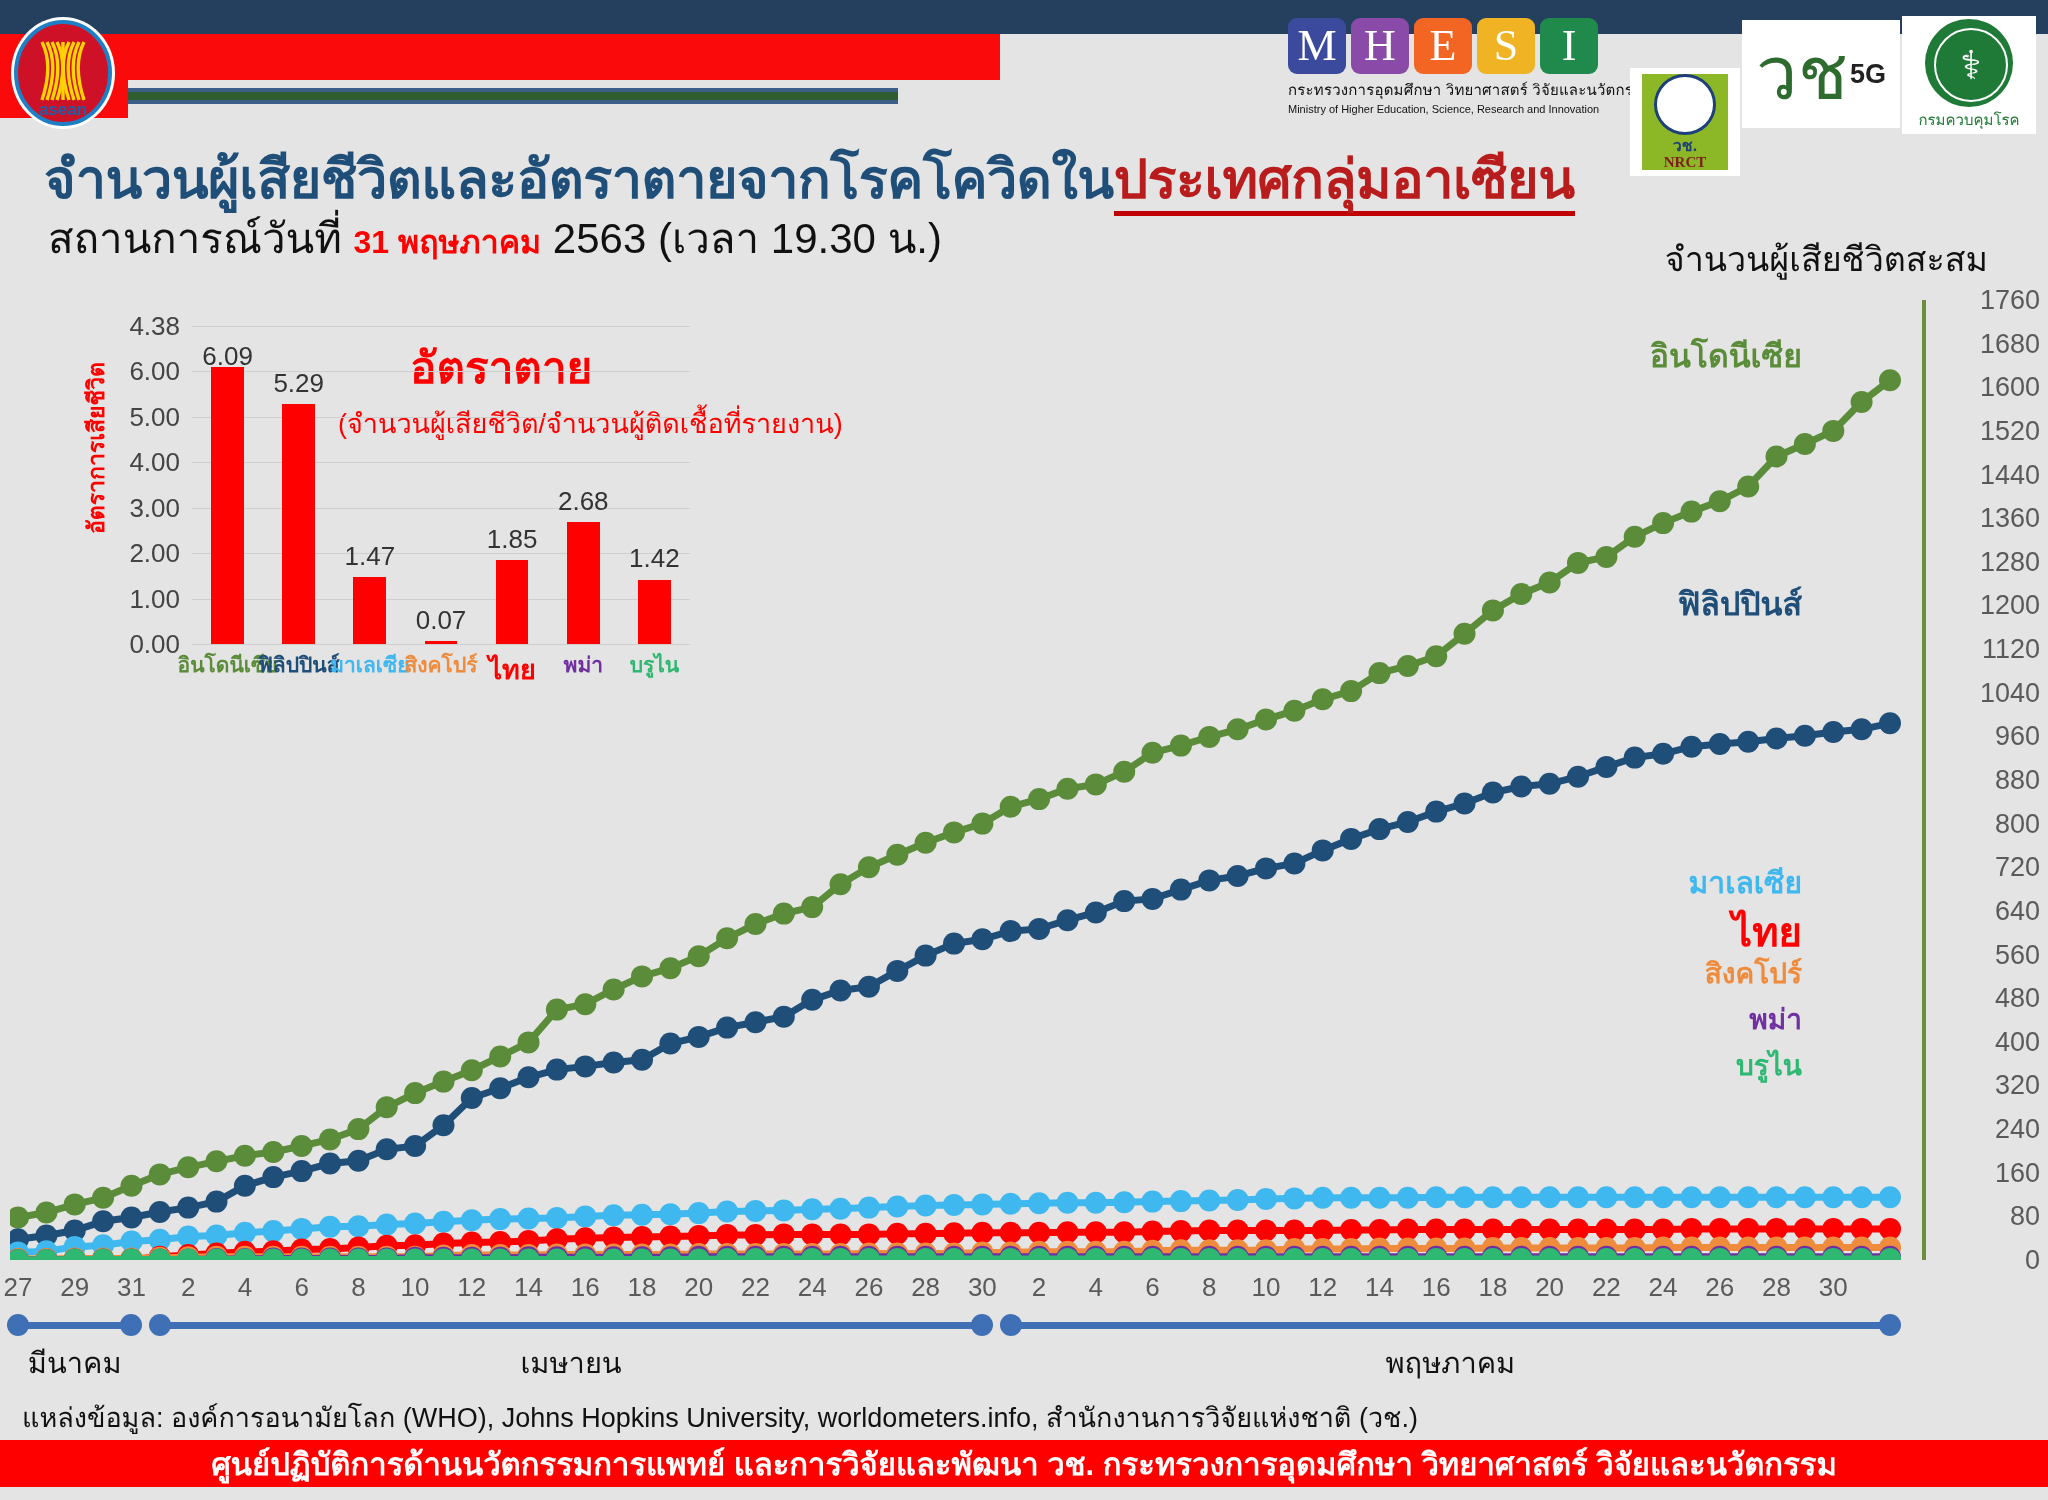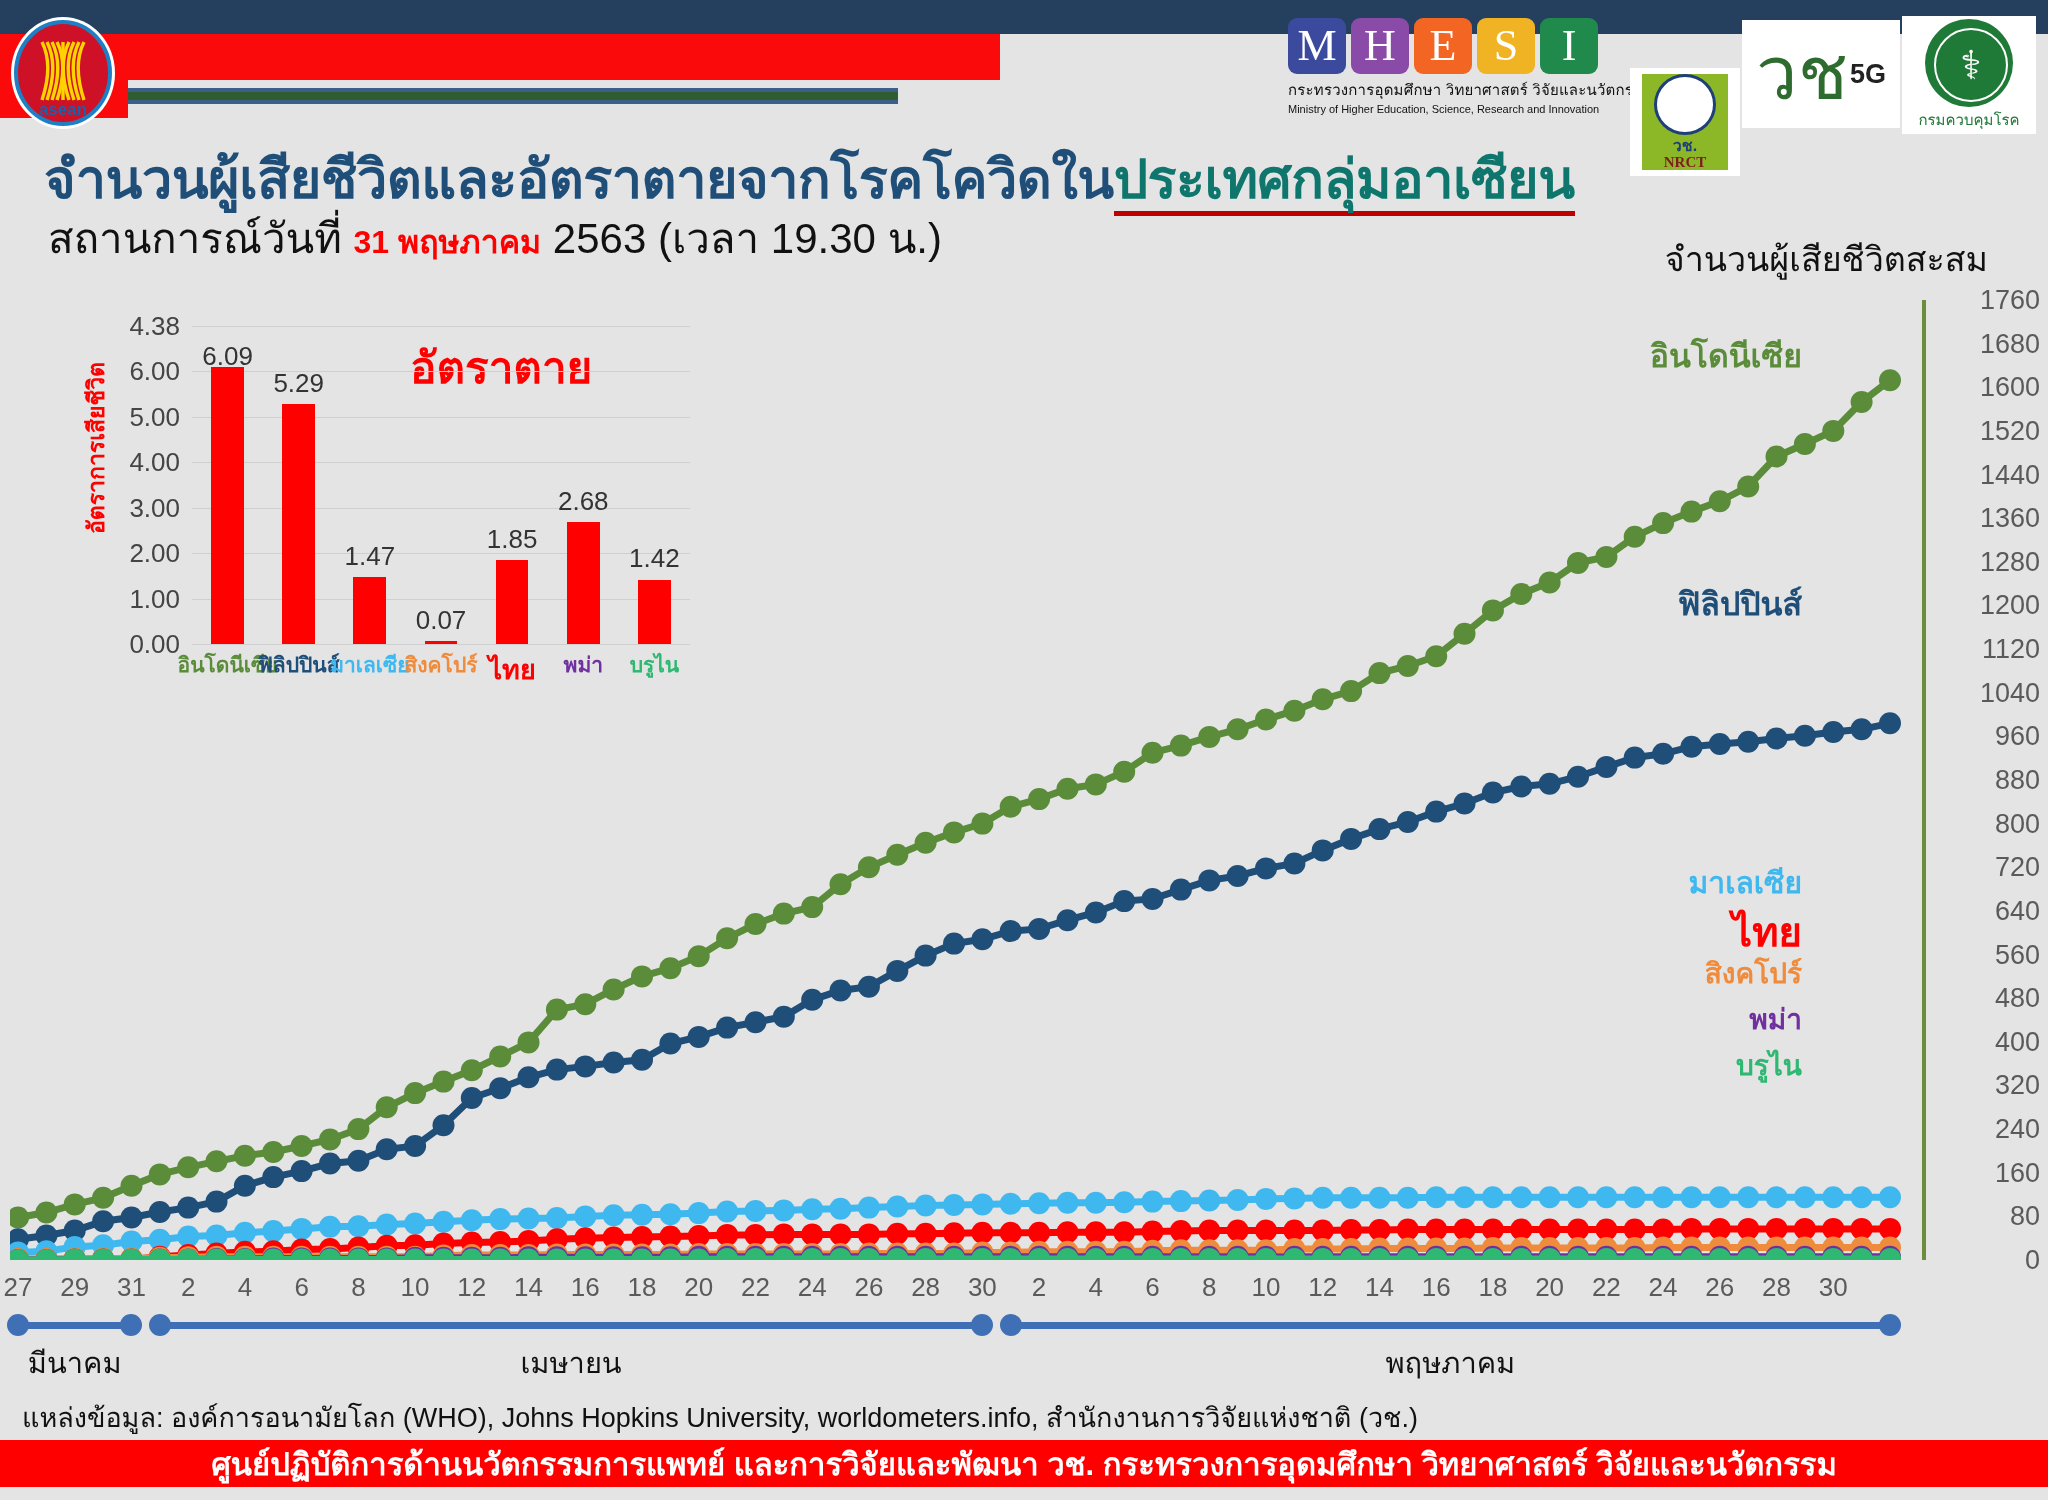--- a/index.html
+++ b/index.html
@@ -44,21 +44,21 @@
              display:flex;flex-direction:column;align-items:center;justify-content:center;}
   .moph-circ{width:88px;height:88px;border-radius:50%;background:#1f7a37;position:relative;}
   .moph-inner{position:absolute;left:9px;top:9px;width:70px;height:70px;border-radius:50%;
               border:2px solid #fff;display:flex;align-items:center;justify-content:center;
               color:#fff;font-size:40px;}
   .moph-cap{font-size:15px;color:#1f7a37;margin-top:1px;white-space:nowrap;}
 
   
   .title1{position:absolute;left:44px;top:136px;font-size:54px;color:#1f4e79;white-space:nowrap;
           font-weight:bold;letter-spacing:-.5px;}
-  .title1 .hl{color:#0f766e;border-bottom:5px solid #c00000;padding-bottom:2px;}
+  .title1 .hl{color:#b91c1c;border-bottom:5px solid #c00000;padding-bottom:2px;}
   .title2{position:absolute;left:48px;top:205px;font-size:42px;color:#111;white-space:nowrap;}
   .title2 .red{color:#ff0000;font-weight:bold;font-size:32px;}
 
   .cum-label{position:absolute;right:60px;top:232px;font-size:34px;color:#111;white-space:nowrap;}
 
   
   .chart{position:absolute;left:0;top:300px;width:1930px;height:960px;}
   .plot{position:absolute;left:10px;top:0;width:1900px;height:960px;}
   .raxis{position:absolute;left:1922px;top:0;width:4px;height:960px;background:#6b8e3e;}
   .rticks{position:absolute;left:1936px;top:-13px;width:108px;height:990px;}
@@ -690,20 +690,21 @@
       <div class="serieslabel" style="color: rgb(255, 0, 0); font-size: 40px; top: 612px; right: 128px; position: absolute;">ไทย</div>
       <div class="serieslabel" style="color: rgb(239, 139, 60); font-size: 28px; top: 660px; right: 128px; position: absolute;">สิงคโปร์</div>
       <div class="serieslabel" style="color: rgb(112, 48, 160); font-size: 28px; top: 706px; right: 128px; position: absolute;">พม่า</div>
       <div class="serieslabel" style="color: rgb(46, 184, 114); font-size: 28px; top: 752px; right: 128px; position: absolute;">บรูไน</div>
     </div>
 </div>
 
 <div class="inset">
   <div class="inset-ylab">อัตราการเสียชีวิต</div>
   <div class="inset-t1">อัตราตาย</div>
+  <div class="inset-t2">(จำนวนผู้เสียชีวิต/จำนวนผู้ติดเชื้อที่รายงาน)</div>
   <div class="inset-plot" id="inset-plot">
       <div class="grid" style="top: 318px;"></div>
       <div class="ytick" style="top: 318px;">0.00</div>
       <div class="grid" style="top: 272.571px;"></div>
       <div class="ytick" style="top: 272.571px;">1.00</div>
       <div class="grid" style="top: 227.143px;"></div>
       <div class="ytick" style="top: 227.143px;">2.00</div>
       <div class="grid" style="top: 181.714px;"></div>
       <div class="ytick" style="top: 181.714px;">3.00</div>
       <div class="grid" style="top: 136.286px;"></div>

